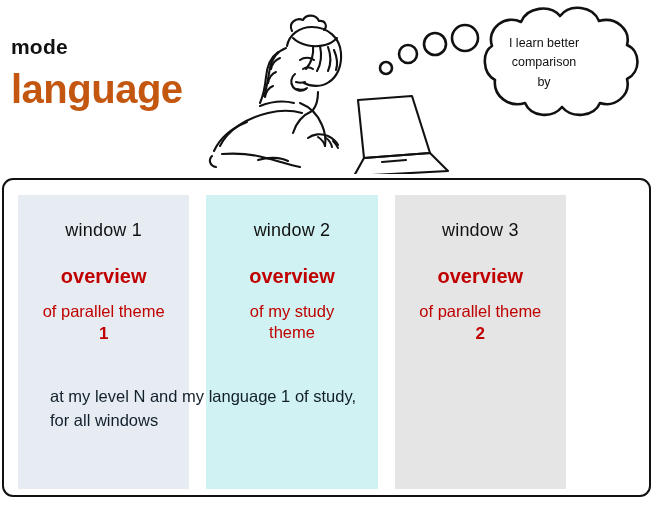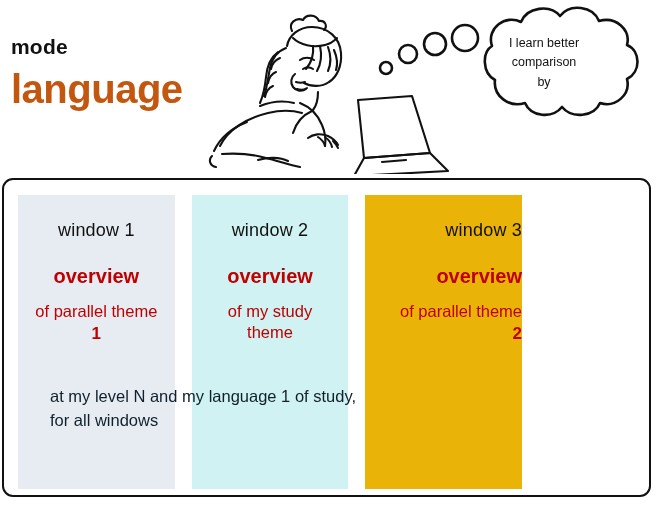--- a/index.html
+++ b/index.html
@@ -73,34 +73,34 @@
     left: 2px; top: 178px;
     width: 649px; height: 319px;
     border: 2.2px solid #111111;
     border-radius: 11px;
     background: #ffffff;
   }
 
   #panels-row {
     position: absolute;
     left: 14px; top: 15px;
-    width: 504px; height: 294px;
+    width: 548px; height: 294px;
     display: flex;
     gap: 17px;
   }
 
   .window-panel {
     flex: 1 1 0;
     position: relative;
     padding-top: 25px;
     text-align: center;
   }
   .window-panel.p1 { background: #e7ecf2; }
   .window-panel.p2 { background: #d1f2f2; }
-  .window-panel.p3 { background: #eab308; text-align: right; }
+  .window-panel.p3 { background: #e5e5e5; }
 
   .window-title {
     font-size: 18px;
     color: #111111;
     line-height: 1.2;
     letter-spacing: 0.2px;
   }
 
   .window-overview {
     margin-top: 22px;

